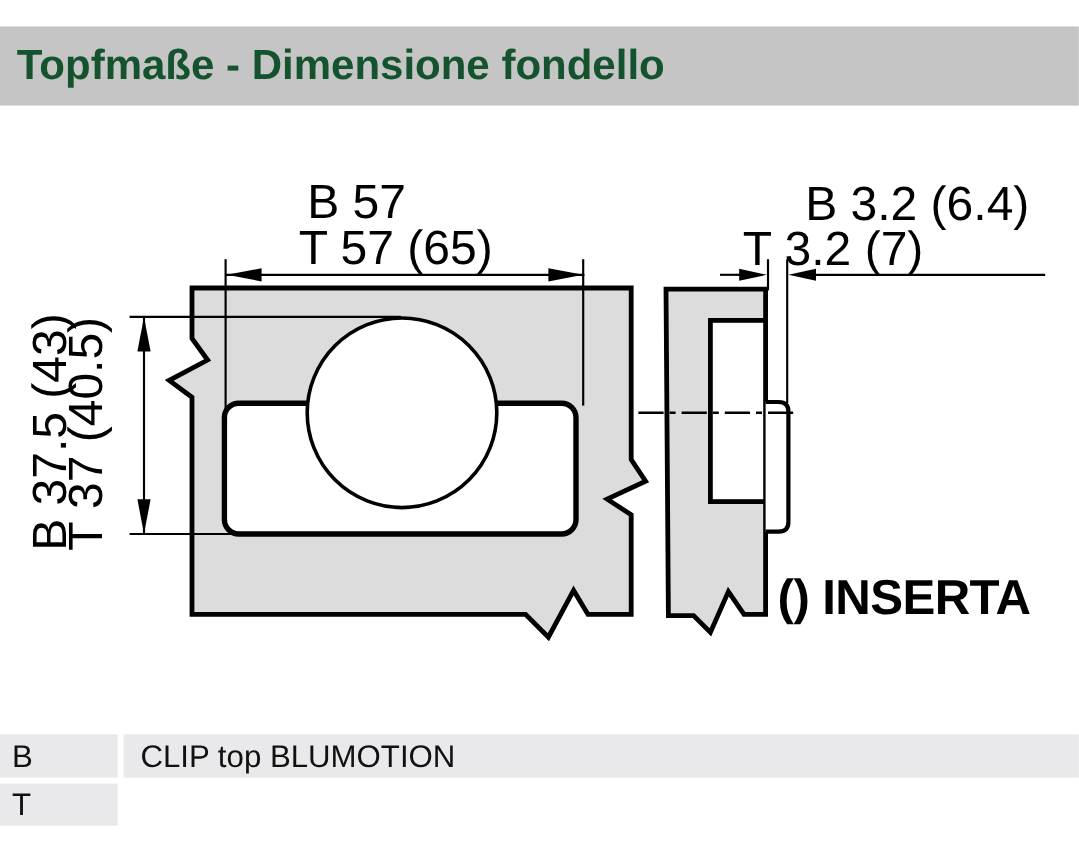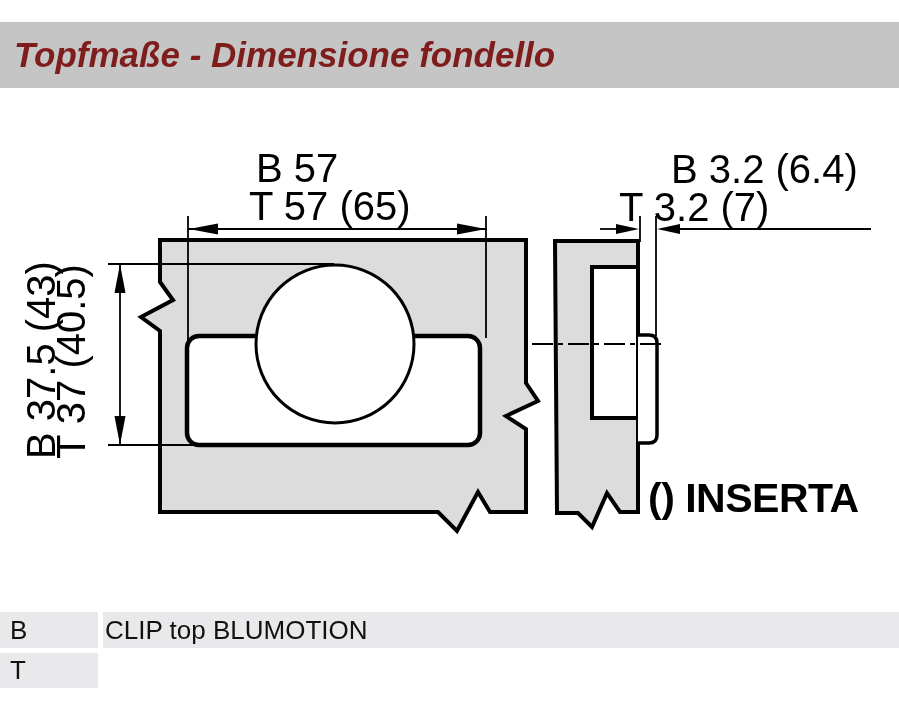--- a/index.html
+++ b/index.html
@@ -12,23 +12,22 @@
     -webkit-font-smoothing:antialiased;
   }
   .title-bar{
     position:absolute;left:0;top:22px;
     width:899px;height:66px;
     background:#c5c5c5;
     display:flex;align-items:center;
   }
   .title-bar h1{
     margin:0 0 0 14px;
-    font-size:35px;font-weight:bold;color:#7f1d1d;
+    font-size:35px;font-weight:bold;color:#14532d;
     letter-spacing:0px;
-    font-style:italic;
   }
   .drawing{
     position:absolute;left:0;top:90px;
     width:899px;height:520px;
   }
   .legend{
     position:absolute;left:0;top:612px;width:899px;
   }
   .legend-row{
     display:flex;
@@ -39,21 +38,21 @@
     display:flex;align-items:center;
     font-size:26px;color:#111;
   }
   .legend-row .key{
     width:98px;height:36px;
     padding-left:10px;box-sizing:border-box;
     margin-right:5px;
   }
   .legend-row .val{
     flex:1;height:36px;
-    padding-left:2px;box-sizing:border-box;
+    padding-left:14px;box-sizing:border-box;
   }
   .legend-row.second .key,.legend-row.second .val{height:35px;}
   svg text{
     font-family:"Liberation Sans","DejaVu Sans",sans-serif;
     fill:#000;
   }
 </style>
 </head>
 <body>
 

